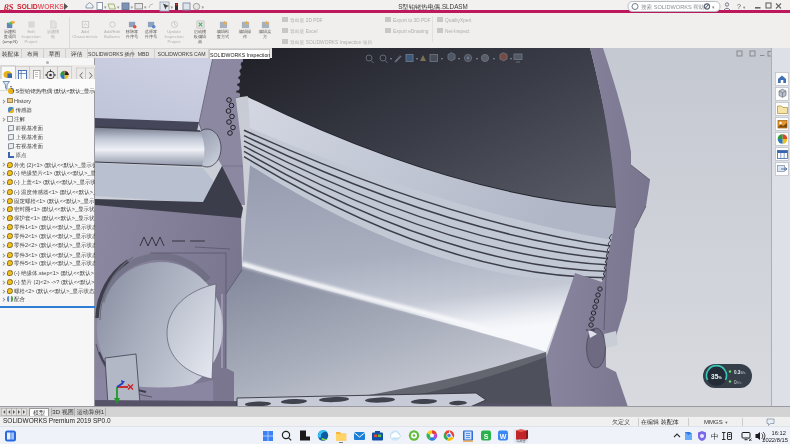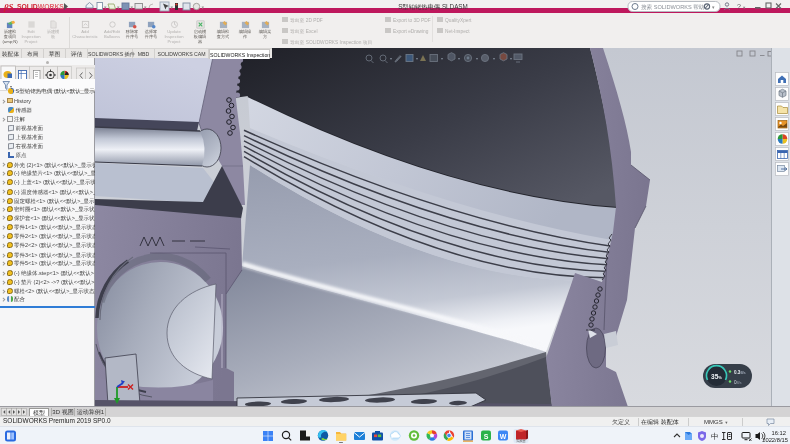--- a/index.html
+++ b/index.html
@@ -1,18 +1,18 @@
 <!DOCTYPE html>
 <html><head>
 <meta charset="utf-8">
 <style>
   * { margin:0; padding:0; box-sizing:border-box; }
   body { width:790px; height:444px; overflow:hidden; font-family:"Liberation Sans", sans-serif; position:relative; background:#f0efee; }
   .abs { position:absolute; }
-  #titlebar { left:0; top:0; width:790px; height:13px; background:#f2f1f0; border-bottom:5px solid #be185d; }
+  #titlebar { left:0; top:0; width:790px; height:13px; background:#f2f1f0; border-bottom:3px solid #be185d; }
   #ribbon { left:0; top:13px; width:790px; height:35px; background:#f1efee; }
   #tabrow { left:0; top:48px; width:272px; height:10px; background:#e9e7e5; border-top:1px solid #d8d6d4; font-size:6.5px; color:#444; }
   #vp { left:95px; top:48px; }
   #lpanel { left:0; top:58px; width:95px; height:348px; background:#f6f6f7; border-right:1px solid #9a9aa0; }
   #taskpane { left:771px; top:48px; width:19px; height:358px; background:#dde1e7; border-left:1px solid #aab0b8; }
   #modeltabs { left:0; top:406px; width:790px; height:10px; background:#d4d3d4; border-top:1px solid #9a9aa0; }
   #statusbar { left:0; top:416px; width:790px; height:10px; background:#f0f0f0; border-top:1px solid #d5d5d5; }
   #taskbar { left:0; top:426px; width:790px; height:18px; background:#eff3f9; border-top:1px solid #dfe4ec; }
   .rbtn { position:absolute; top:7px; width:20px; text-align:center; font-size:4.2px; line-height:4.8px; color:#5e5a56; }
   .rbtn.g { color:#b3b1af; }

